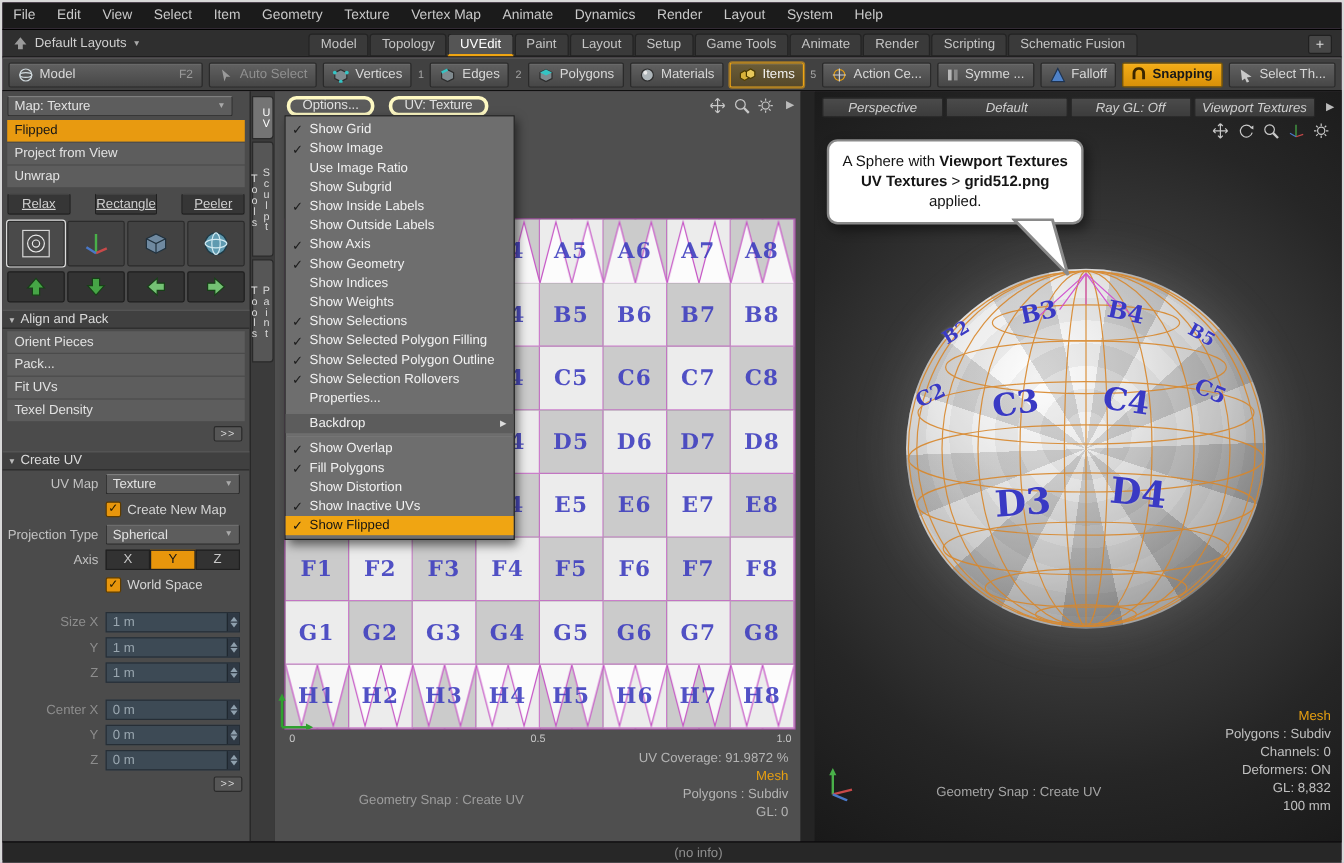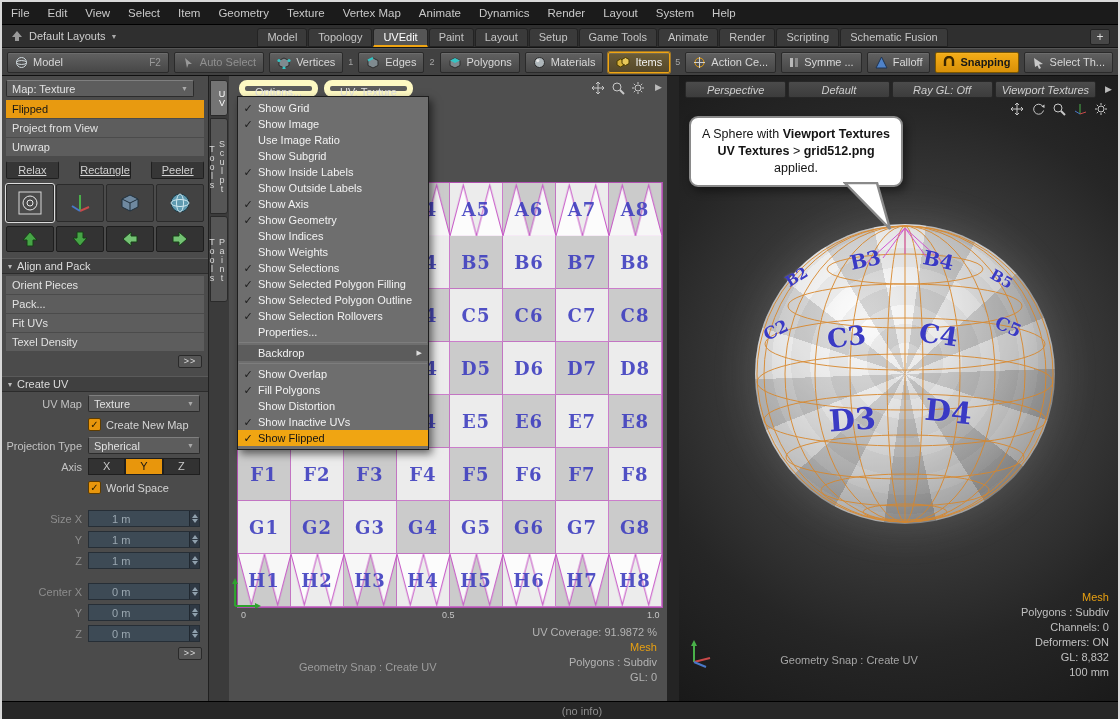--- a/index.html
+++ b/index.html
@@ -84,21 +84,21 @@
   .check-row { display:flex; align-items:center; gap:5px; flex:1; }
   .checkbox { width:13px; height:13px; background:#e8960c; border:1px solid #5e3c00;
     display:flex; align-items:center; justify-content:center; border-radius:2px; }
   .check-glyph { color:#231a00; font-size:10px; font-weight:bold; line-height:1; }
   .segmented { display:flex; flex:1; height:17px; }
   .seg { flex:1; background:#323232; border:1px solid #1f1f1f; color:#c8c8c8;
     text-align:center; line-height:15px; }
   .seg.sel { background:#e8960c; color:#161616; }
   .num-field { flex:1; height:17px; background:#3d4a55; border:1px solid #262e36;
     display:flex; align-items:center; }
-  .num-val { flex:1; padding-left:23px; color:#9aa7b0; }
+  .num-val { flex:1; padding-left:5px; color:#9aa7b0; }
   .spin { width:10px; height:100%; background:#2f3944; border-left:1px solid #202830;
     position:relative; flex:none; }
   .spin::before { content:""; position:absolute; left:2px; top:3px;
     border-left:3px solid transparent; border-right:3px solid transparent;
     border-bottom:4px solid #8fa0ad; }
   .spin::after { content:""; position:absolute; left:2px; bottom:3px;
     border-left:3px solid transparent; border-right:3px solid transparent;
     border-top:4px solid #8fa0ad; }
   .gap8 { height:8px; }
 
@@ -106,22 +106,22 @@
   .side-tabs { width:20px; background:#3b3b3b; padding-top:4px; }
   .stab { writing-mode:vertical-rl; text-orientation:upright; width:18px; margin:0 0 2px 1px;
     background:#565656; color:#d8d8d8; font-size:9px; text-align:center;
     border-radius:0 3px 3px 0; border:1px solid #2a2a2a; letter-spacing:-1px; }
   .stab:nth-child(1){ height:36px; background:#747474; color:#fff; }
   .stab:nth-child(2){ height:96px; }
   .stab:nth-child(3){ height:86px; }
 
   
   .uv-editor { width:438px; position:relative; background:#4f4f4f; overflow:hidden; }
-  .pill { position:absolute; height:17px; background:#5c5c5c; border:6px solid #fef9c3;
-    border-radius:8px; color:#e0e0e0; font-size:11px; display:flex; align-items:flex-start;
+  .pill { position:absolute; height:17px; background:#5c5c5c; border:3px solid #fef9c3;
+    border-radius:8px; color:#e0e0e0; font-size:11px; display:flex; align-items:flex-end;
     gap:5px; padding:0 10px; z-index:5; }
   .uv-hicons { position:absolute; right:22px; top:5px; display:flex; gap:6px; z-index:5; }
   .panel-arrow { position:absolute; right:5px; top:6px; color:#bbb; font-size:9px; z-index:5; }
 
   .uv-grid { position:absolute; left:8px; top:106px; width:426px; height:426px;
     display:grid; grid-template-columns:repeat(8,53px); grid-template-rows:repeat(8,53px);
     border:1px solid #b050b0; z-index:1; }
   .uvcell { position:relative; display:flex; align-items:center; justify-content:center;
     border-right:1px solid rgba(190,80,190,.7); border-bottom:1px solid rgba(190,80,190,.7); }
   .uvcell.light { background:#ececec; }

